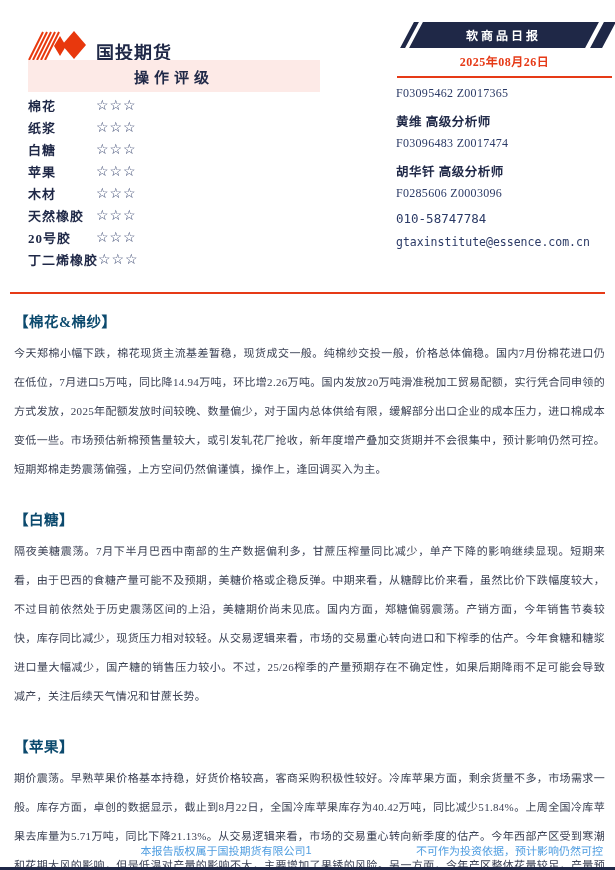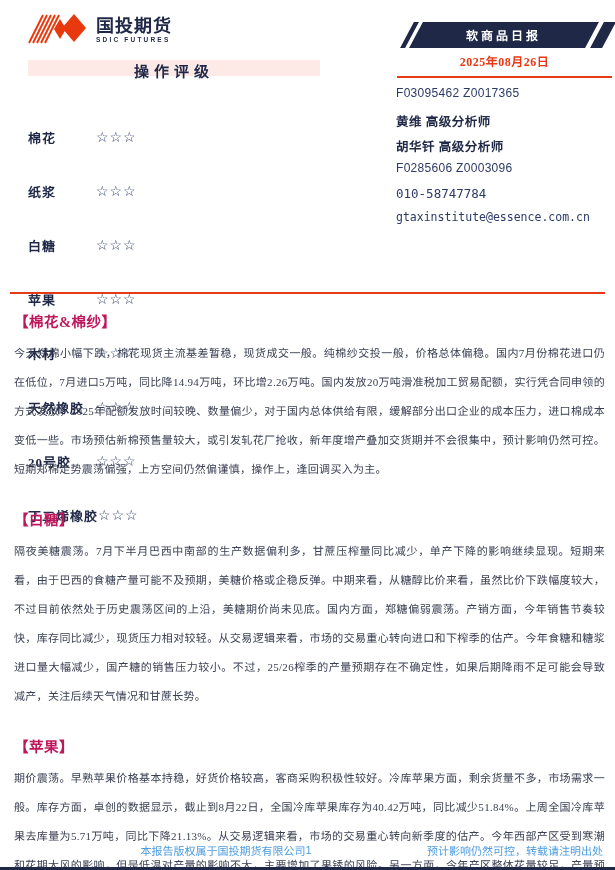--- a/index.html
+++ b/index.html
@@ -4,21 +4,21 @@
 <style>
   * { margin:0; padding:0; box-sizing:border-box; }
   html,body { background:#ffffff; }
   body { font-family:"Liberation Serif", serif; }
   .page {
     position:relative; width:615px; height:870px; margin:0 auto;
     background:#ffffff; overflow:hidden;
   }
 
   
-  .logo { position:absolute; left:28px; top:7px; display:flex; align-items:center; gap:6px; }
+  .logo { position:absolute; left:28px; top:24px; display:flex; align-items:flex-end; gap:6px; }
   .logo-text { display:flex; flex-direction:column; line-height:1; }
   .logo-title { font-family:"Liberation Sans", sans-serif; font-weight:bold; font-size:18px; color:#1f2847; letter-spacing:1px; }
   .logo-sub { font-family:"Liberation Sans", sans-serif; font-weight:bold; font-size:6.5px; color:#1f2847; letter-spacing:2.2px; margin-top:2px; }
 
   .banner { position:absolute; left:403px; top:22px; width:209px; height:26px; }
   .banner-piece { position:absolute; top:0; height:26px; background:#1f2847; transform:skewX(-28deg); }
   .banner-sliver { left:4px; width:5px; }
   .banner-main { left:13px; width:176px; display:flex; align-items:center; justify-content:center; }
   .banner-tail { left:194px; width:12px; }
   .banner-label {
@@ -27,41 +27,41 @@
   }
 
   .date-wrap {
     position:absolute; left:397px; top:52px; width:215px; text-align:center;
     border-bottom:2px solid #e63a17; padding-bottom:6px;
   }
   .date-text { color:#e63a17; font-size:12px; font-weight:bold; letter-spacing:0.5px; }
 
   
   .ratings-header {
-    position:absolute; left:28px; top:60px; width:292px; height:16px;
-    background:#fdeae7; display:flex; align-items:flex-start; justify-content:center;
+    position:absolute; left:28px; top:60px; width:292px; height:32px;
+    background:#fdeae7; display:flex; align-items:center; justify-content:center;
   }
   .ratings-title { color:#1f2847; font-size:15px; font-weight:bold; letter-spacing:5px; }
   .ratings-list { position:absolute; left:28px; top:94px; width:330px; }
-  .rating-row { display:flex; align-items:center; height:22px;margin-top:32px; }
+  .rating-row { display:flex; align-items:center; height:22px; }
   .rating-name { color:#1f2847; font-size:13px; font-weight:bold; min-width:68px; letter-spacing:1px; }
   .rating-stars { color:#2b3a66; font-size:14px; letter-spacing:1px; font-family:"DejaVu Sans", sans-serif; }
 
   
   .analysts { position:absolute; left:396px; top:86px; width:216px; }
   .an-name { color:#1f2847; font-size:12.5px; font-weight:bold; height:25px; letter-spacing:0.5px; }
-  .an-id { color:#2b3a66; font-size:12px; height:25px; font-family:Liberation Sans, sans-serif; letter-spacing:0.3px; }
+  .an-id { color:#2b3a66; font-size:12px; height:25px; font-family:Liberation Serif, serif; letter-spacing:0.3px; }
   .an-phone { color:#2b3a66; font-size:12.5px; height:24px; font-family:"DejaVu Sans Mono", monospace; }
   .an-email { color:#2b3a66; font-size:11.5px; height:20px; font-family:"DejaVu Sans Mono", monospace; }
 
   .divider { position:absolute; left:10px; top:292px; width:595px; height:0; border-top:2px solid #e63a17; }
 
   
   .content { position:absolute; left:14px; top:306px; width:591px; }
-  .section-title { color:#be185d; font-size:14.5px; font-weight:bold; margin:24px 0 8px 0; letter-spacing:0.5px; }
+  .section-title { color:#0c4a6e; font-size:14.5px; font-weight:bold; margin:24px 0 8px 0; letter-spacing:0.5px; }
   .section-title.first { margin-top:4px; }
   .section-body {
     color:#3b4154; font-size:11px; line-height:29px; text-align:justify;
     letter-spacing:0.3px; word-break:break-all;
   }
 
   
   .footer {
     position:absolute; left:14px; top:842px; width:589px;
     display:grid; grid-template-columns:1fr auto 1fr; align-items:center;
@@ -144,20 +144,21 @@
     </div>
     <div class="rating-row">
       <span class="rating-name">丁二烯橡胶</span>
       <span class="rating-stars">☆☆☆</span>
     </div>
   </div>
 
   <div class="analysts">
     <div class="an-id">F03095462 Z0017365</div>
     <div class="an-name">黄维 高级分析师</div>
+    <div class="an-id">F03096483 Z0017474</div>
     <div class="an-name">胡华钎 高级分析师</div>
     <div class="an-id">F0285606 Z0003096</div>
     <div class="an-phone">010-58747784</div>
     <div class="an-email">gtaxinstitute@essence.com.cn</div>
   </div>
 
   <div class="divider"></div>
 
   <div class="content">
     <div class="section-title first">【棉花&amp;棉纱】</div>
@@ -166,18 +167,18 @@
     <div class="section-title">【白糖】</div>
     <div class="section-body">隔夜美糖震荡。7月下半月巴西中南部的生产数据偏利多，甘蔗压榨量同比减少，单产下降的影响继续显现。短期来看，由于巴西的食糖产量可能不及预期，美糖价格或企稳反弹。中期来看，从糖醇比价来看，虽然比价下跌幅度较大，不过目前依然处于历史震荡区间的上沿，美糖期价尚未见底。国内方面，郑糖偏弱震荡。产销方面，今年销售节奏较快，库存同比减少，现货压力相对较轻。从交易逻辑来看，市场的交易重心转向进口和下榨季的估产。今年食糖和糖浆进口量大幅减少，国产糖的销售压力较小。不过，25/26榨季的产量预期存在不确定性，如果后期降雨不足可能会导致减产，关注后续天气情况和甘蔗长势。</div>
 
     <div class="section-title">【苹果】</div>
     <div class="section-body">期价震荡。早熟苹果价格基本持稳，好货价格较高，客商采购积极性较好。冷库苹果方面，剩余货量不多，市场需求一般。库存方面，卓创的数据显示，截止到8月22日，全国冷库苹果库存为40.42万吨，同比减少51.84%。上周全国冷库苹果去库量为5.71万吨，同比下降21.13%。从交易逻辑来看，市场的交易重心转向新季度的估产。今年西部产区受到寒潮和花期大风的影响，但是低温对产量的影响不大，主要增加了果锈的风险。另一方面，今年产区整体花量较足，产量预估仍有分歧，操作上暂时观望。</div>
   </div>
 
   <div class="footer">
     <span class="footer-left">本报告版权属于国投期货有限公司</span>
     <span class="footer-page">1</span>
-    <span class="footer-right">预计影响仍然可控，转载请注明出处</span>
+    <span class="footer-right">不可作为投资依据，预计影响仍然可控</span>
   </div>
 
   <div class="bottom-line"></div>
 
 </div>
 
 </body></html>

